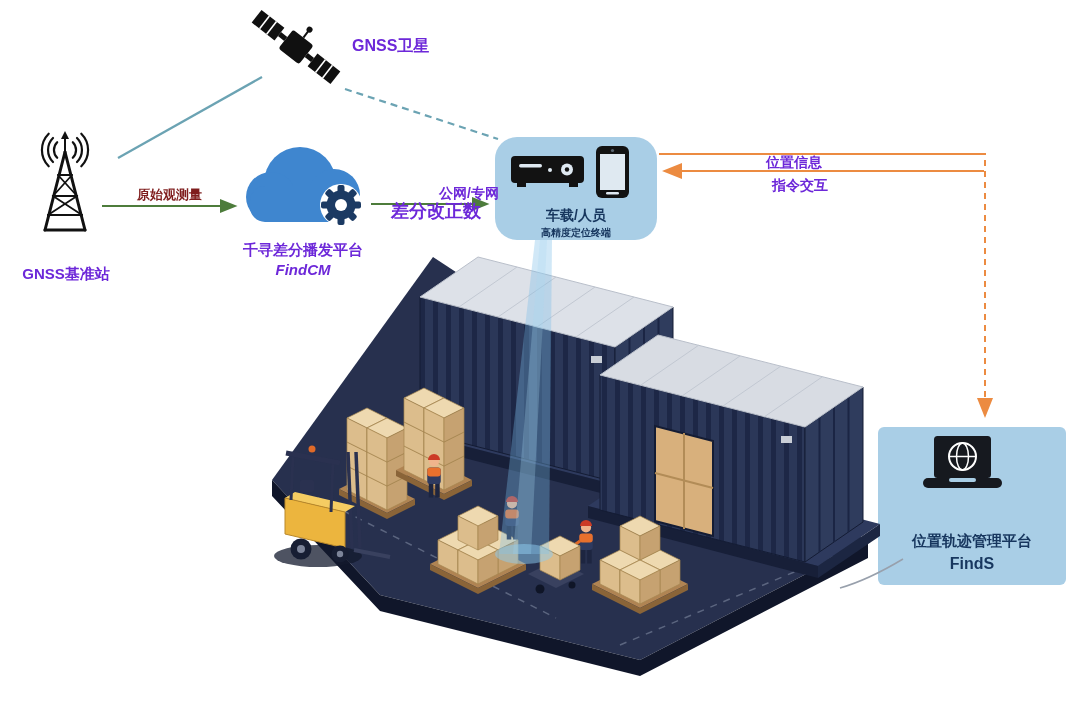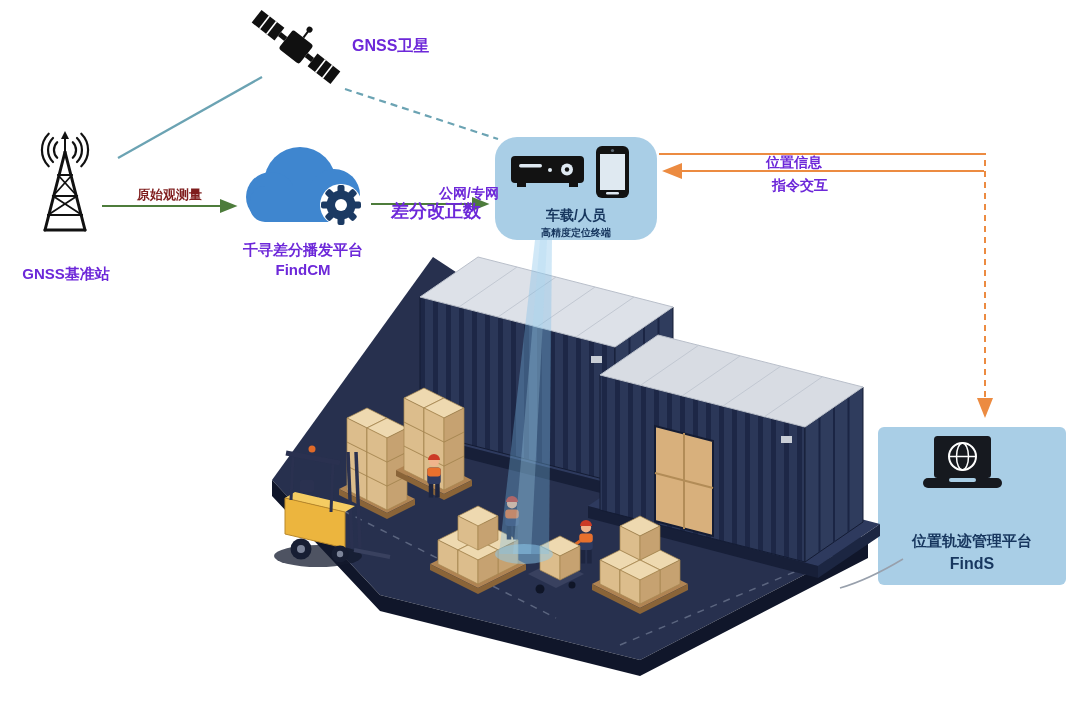--- a/index.html
+++ b/index.html
@@ -278,18 +278,18 @@
       <line x1="949.5" y1="456.5" x2="975.5" y2="456.5" stroke="#ffffff" stroke-width="1.5"></line>
       <rect x="923" y="478" width="79" height="10" rx="5" fill="#16191f"></rect>
       <rect x="949" y="478" width="27" height="4" rx="2" fill="#a9cee6"></rect>
     </g>
   </svg>
 
   <div class="lbl" style="left:352px;top:36px;font-size:16px;">GNSS卫星</div>
   <div class="lbl center" style="left:14px;top:231px;width:104px;font-size:15px;margin-top:34px;">GNSS基准站</div>
   <div class="lbl" style="left:137px;top:186px;font-size:13px;color:#7f1d1d;">原始观测量</div>
   <div class="lbl center" style="left:228px;top:241px;width:150px;font-size:15px;">千寻差分播发平台</div>
-  <div class="lbl center" style="left:228px;top:261px;width:150px;font-size:15px;">FindCM</div>
+  <div class="lbl center" style="left:228px;top:261px;width:150px;font-size:15px;font-style:italic;">FindCM</div>
   <div class="lbl" style="left:391px;top:159px;font-size:18px;margin-top:40px;">差分改正数</div>
   <div class="lbl" style="left:391px;top:185px;font-size:14px;margin-left:48px;">公网/专网</div>
   <div class="lbl" style="left:766px;top:130px;font-size:14px;margin-top:24px;">位置信息</div>
   <div class="lbl" style="left:772px;top:177px;font-size:14px;">指令交互</div>
 </div>
 
 </body></html>

